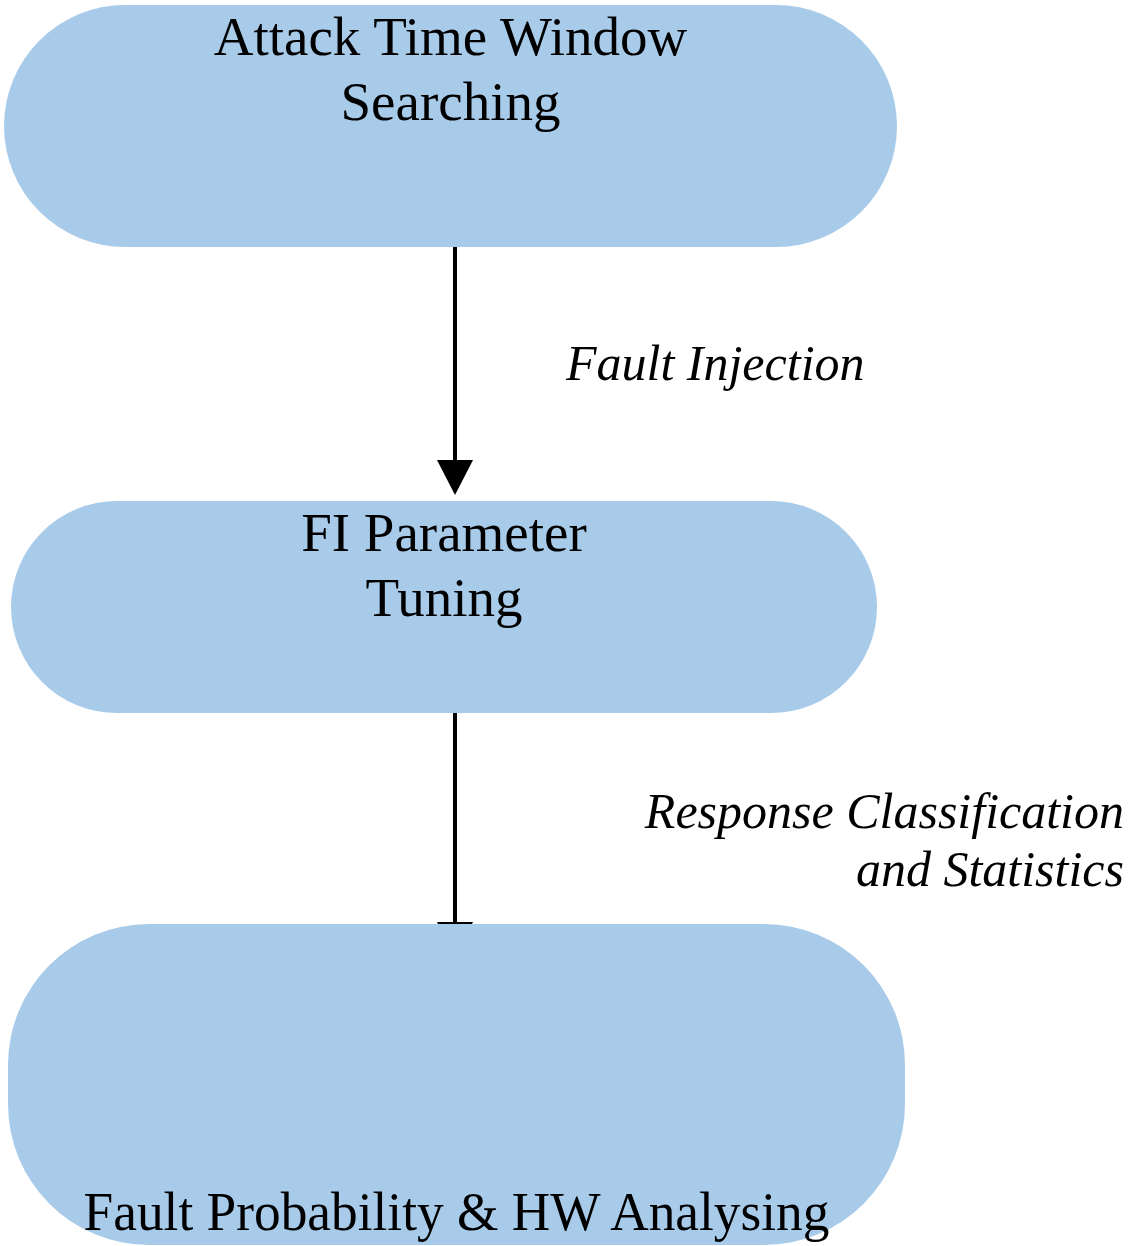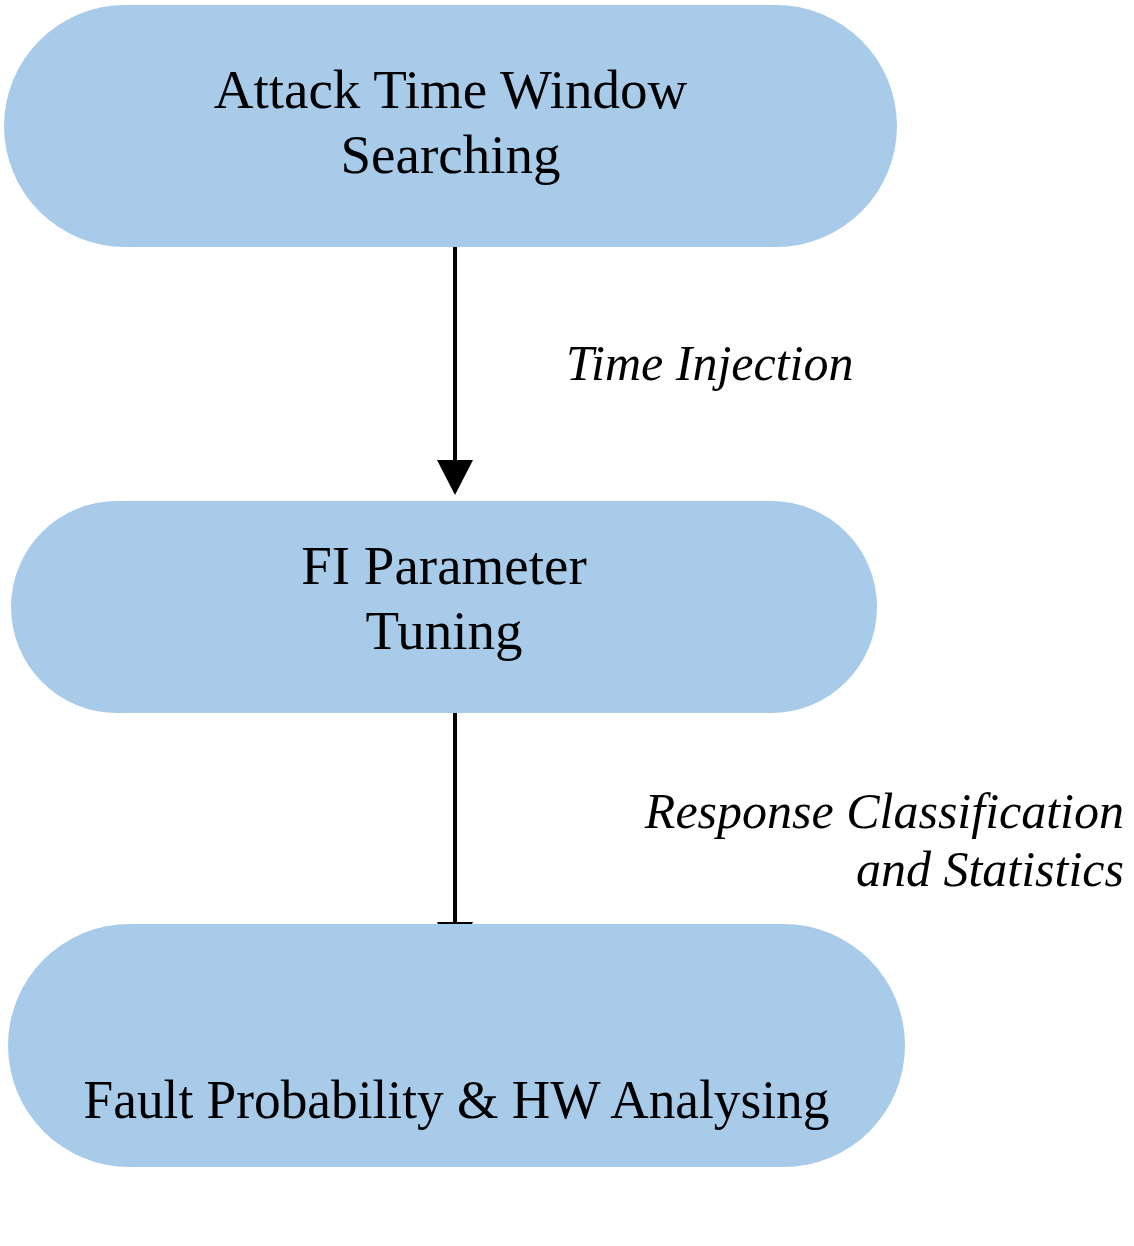--- a/index.html
+++ b/index.html
@@ -19,21 +19,21 @@
     overflow: hidden;
   }
 
   
   .node {
     position: absolute;
     background: #a9cbea;
     border: 0;
     box-sizing: border-box;
     display: flex;
-    align-items: center;
+    align-items: flex-start;
     justify-content: center;
     text-align: center;
     color: #000000;
     line-height: 1.18;
     white-space: pre-line;
     user-select: none;
   }
 
   #node-1 {
     left: 4px;
@@ -52,24 +52,24 @@
     height: 212px;
     border-radius: 106px;
     font-size: 55px;
     padding-bottom: 16px;
   }
 
   #node-3 {
     left: 8px;
     top: 924px;
     width: 897px;
-    height: 243px;
+    height: 321px;
     border-radius: 141px;
     font-size: 55px;
-    align-items: center;
+    align-items: flex-end;
     padding-top: 110px;
   }
   #node-3 .node-text {
     display: block;
     transform: scaleX(0.97);
     transform-origin: center;
     white-space: nowrap;
   }
 
   .node-text {
@@ -129,21 +129,21 @@
       <line x1="455" y1="713" x2="455" y2="928" stroke="#000000" stroke-width="4"></line>
       <polygon points="437,922 473,922 455,958" fill="#000000"></polygon>
     </g>
   </svg>
 
   <div class="node" id="node-1">
     <span class="node-text">Attack Time Window
 Searching</span>
   </div>
 
-  <div class="edge-label" id="edge-label-1">Time Injection</div>
+  <div class="edge-label" id="edge-label-1">Fault Injection</div>
 
   <div class="node" id="node-2">
     <span class="node-text">FI Parameter
 Tuning</span>
   </div>
 
   <div class="edge-label" id="edge-label-2">Response Classification
 and Statistics</div>
 
   <div class="node" id="node-3">

